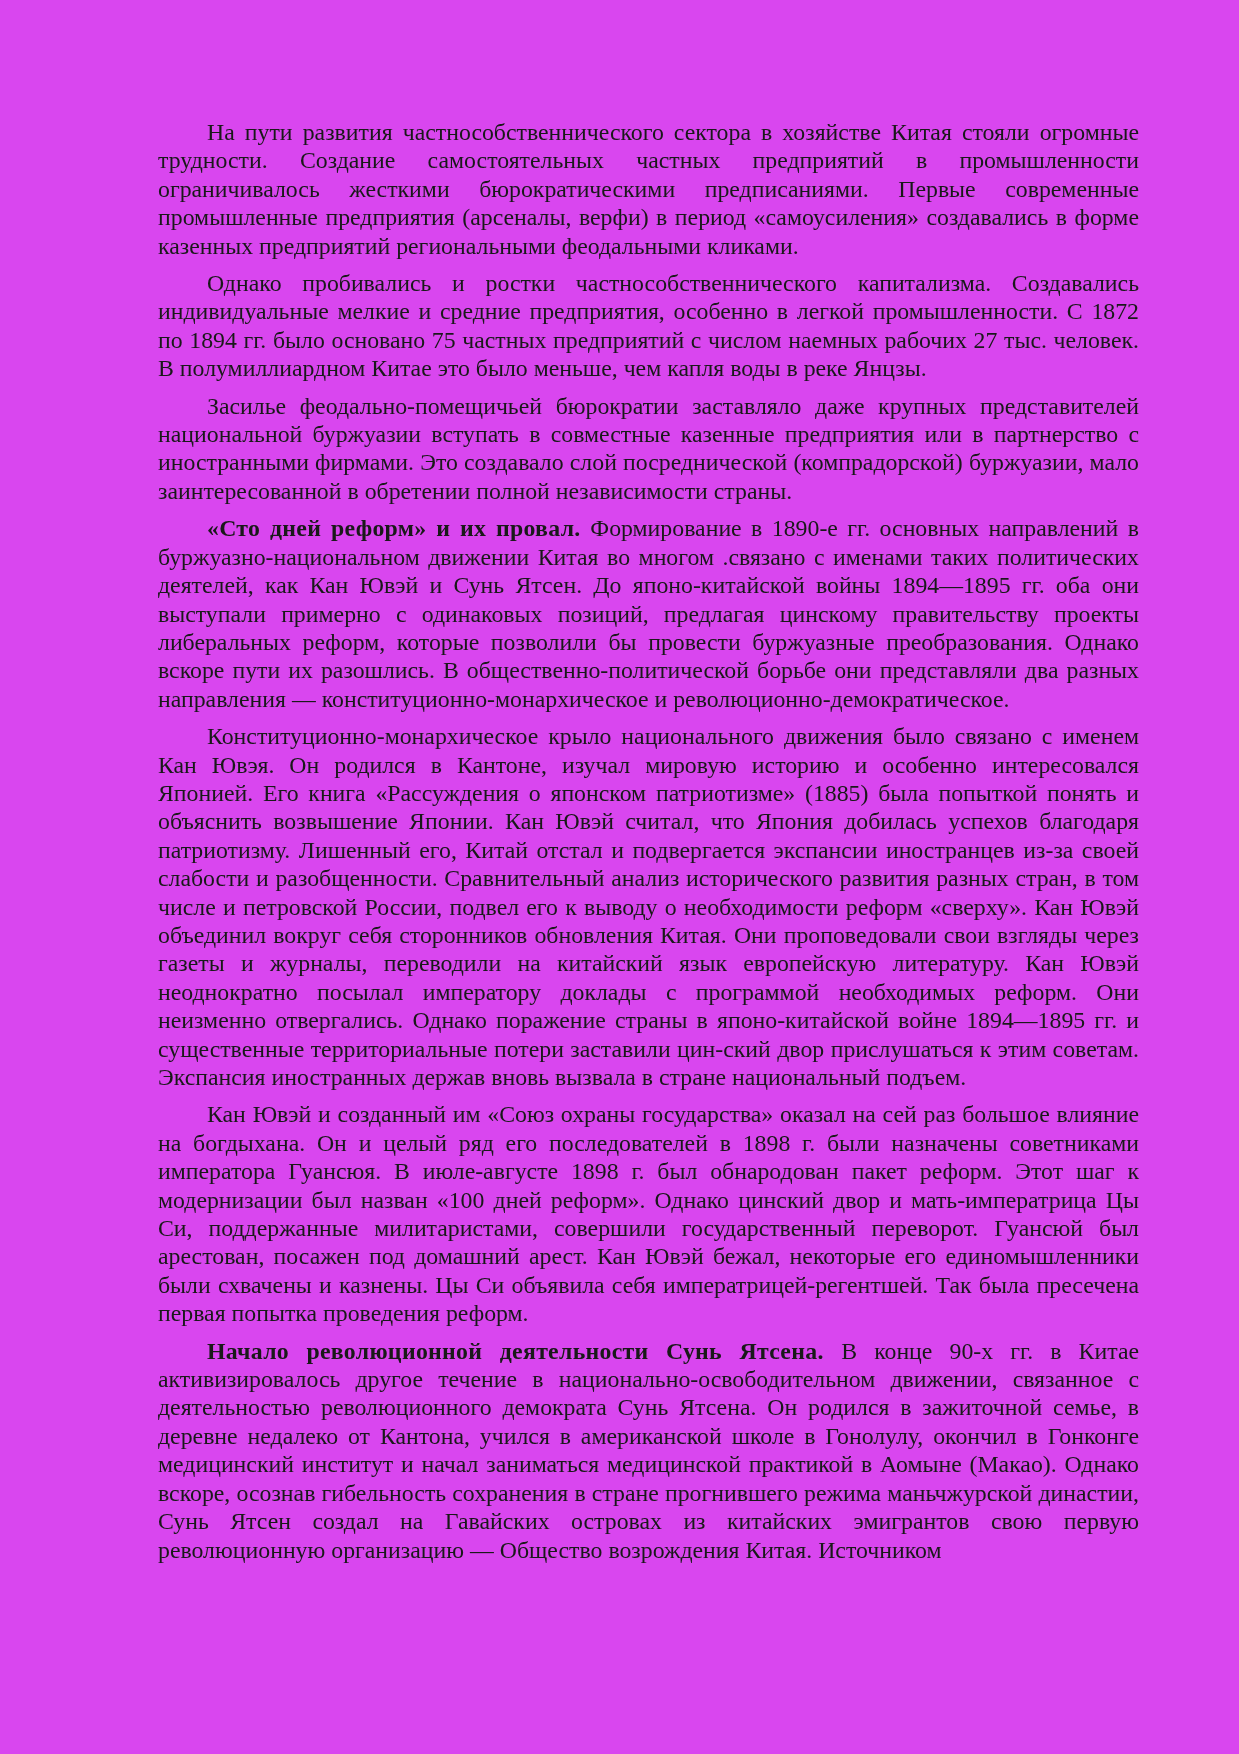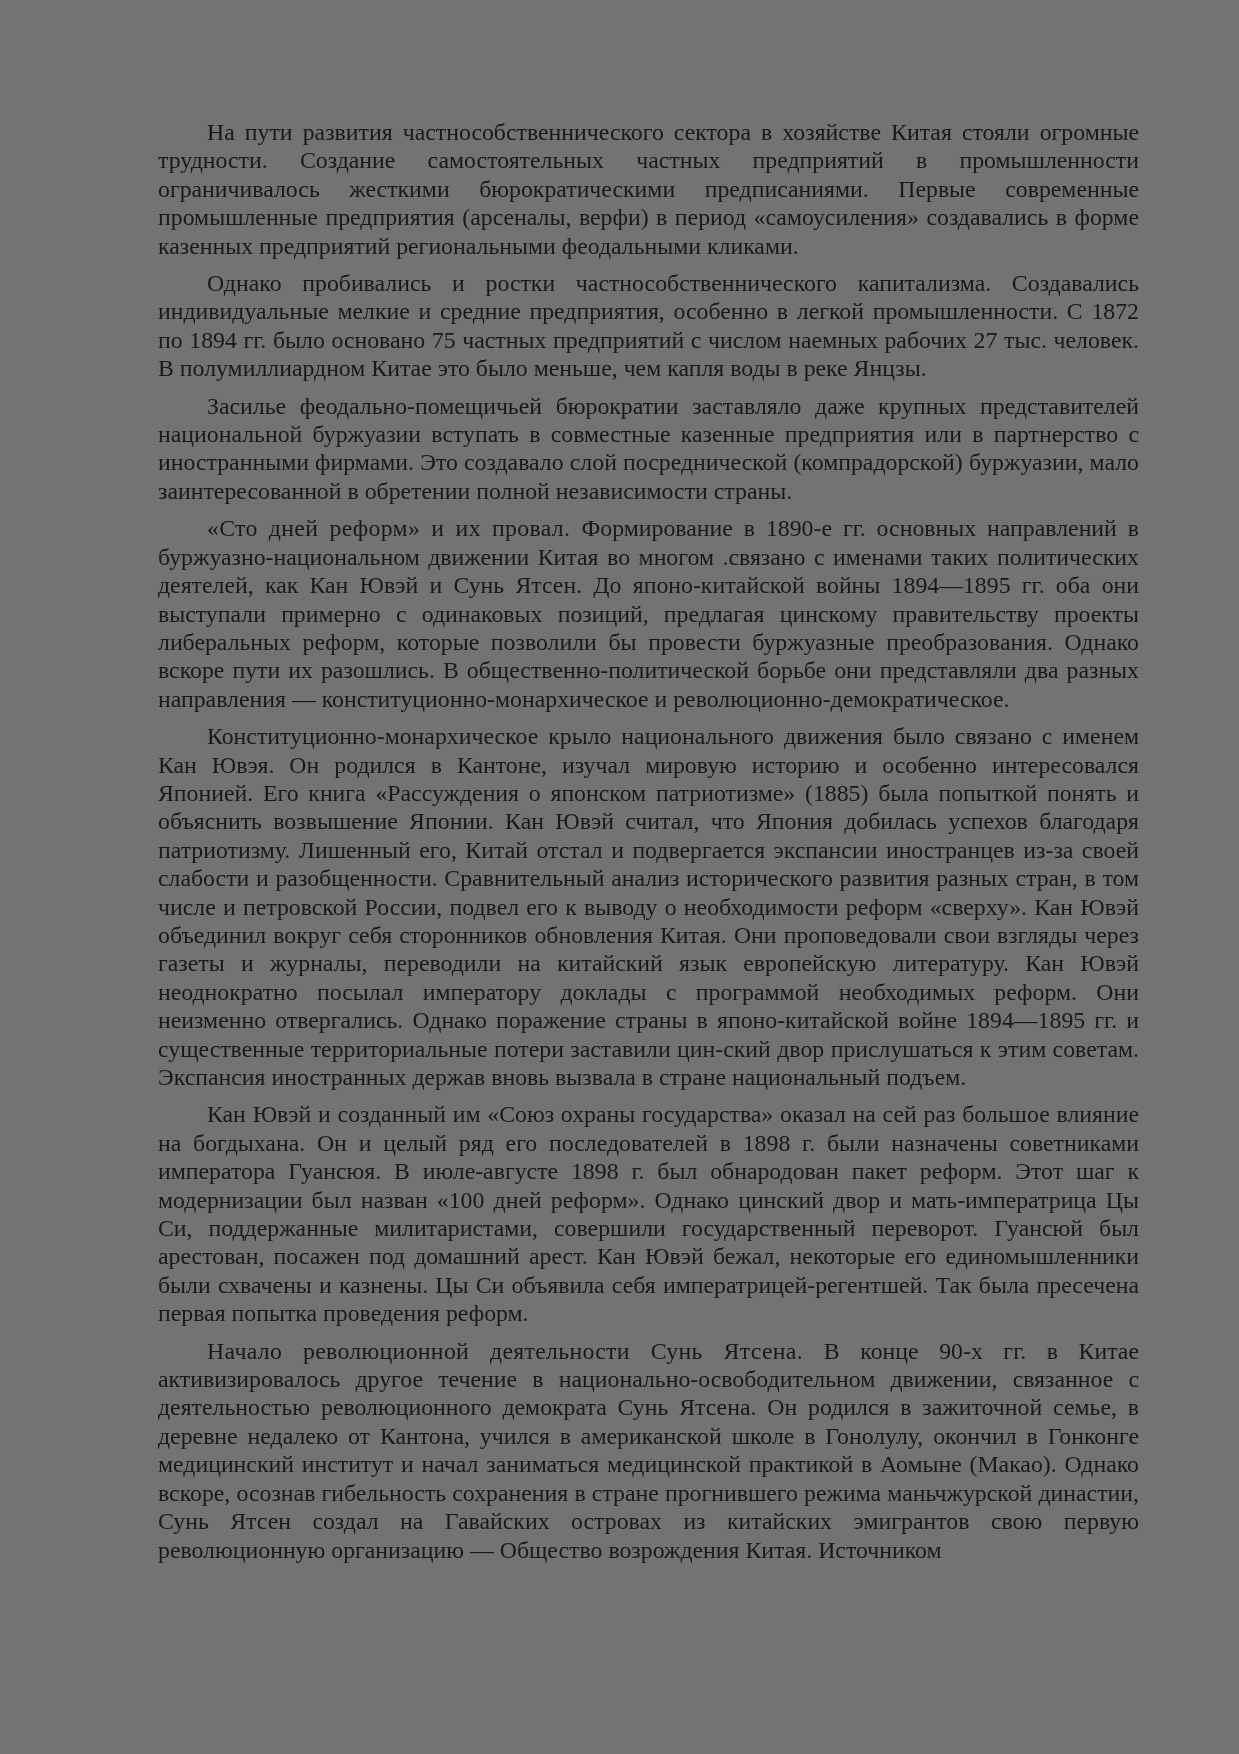--- a/index.html
+++ b/index.html
@@ -9,21 +9,21 @@
   body {
     width: 1239px;
     height: 1754px;
     background: #ffffff;
     position: relative;
     overflow: hidden;
   }
   .page {
     position: absolute;
     inset: 0;
-    background: #737373;
+    background: #d946ef;
   }
   .text-column {
     position: absolute;
     left: 158px;
     top: 118px;
     width: 981px;
     font-family: "Liberation Serif", "DejaVu Serif", serif;
     font-size: 23.8px;
     line-height: 28.4px;
     color: #191919;
@@ -32,21 +32,21 @@
     margin: 0 0 9px 0;
     text-align: justify;
     text-indent: 49px;
     hyphens: auto;
     -webkit-hyphens: auto;
   }
   .text-column p:last-child {
     margin-bottom: 9px;
   }
   .lead {
-    font-weight: normal;
+    font-weight: bold;
     letter-spacing: 0.3px;
   }
   .lead:empty {
     display: none;
   }
   .lead::after {
     content: " ";
   }
 </style>
 </head>

